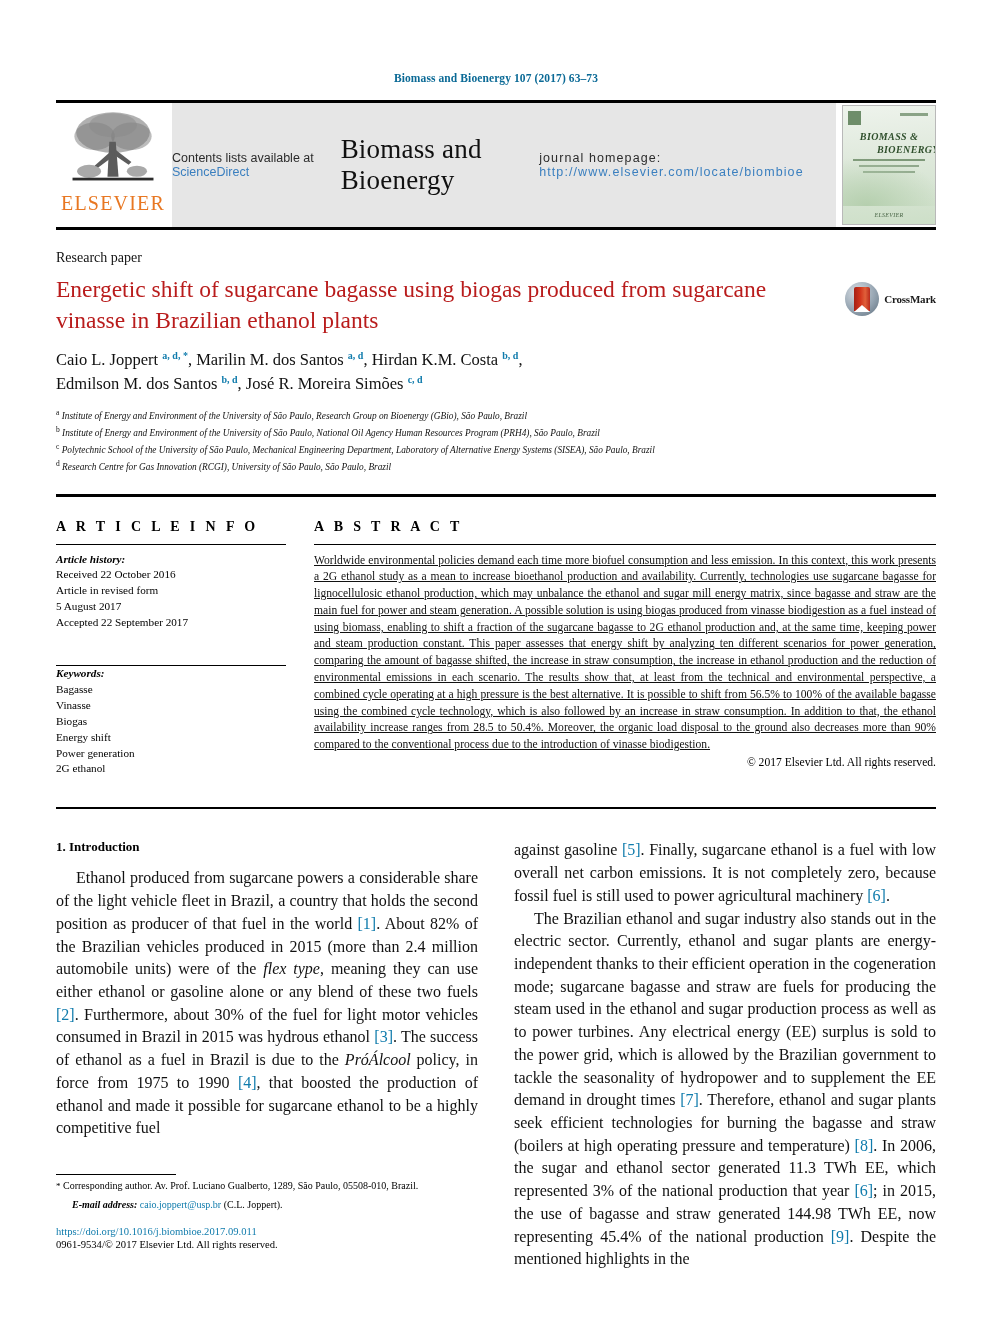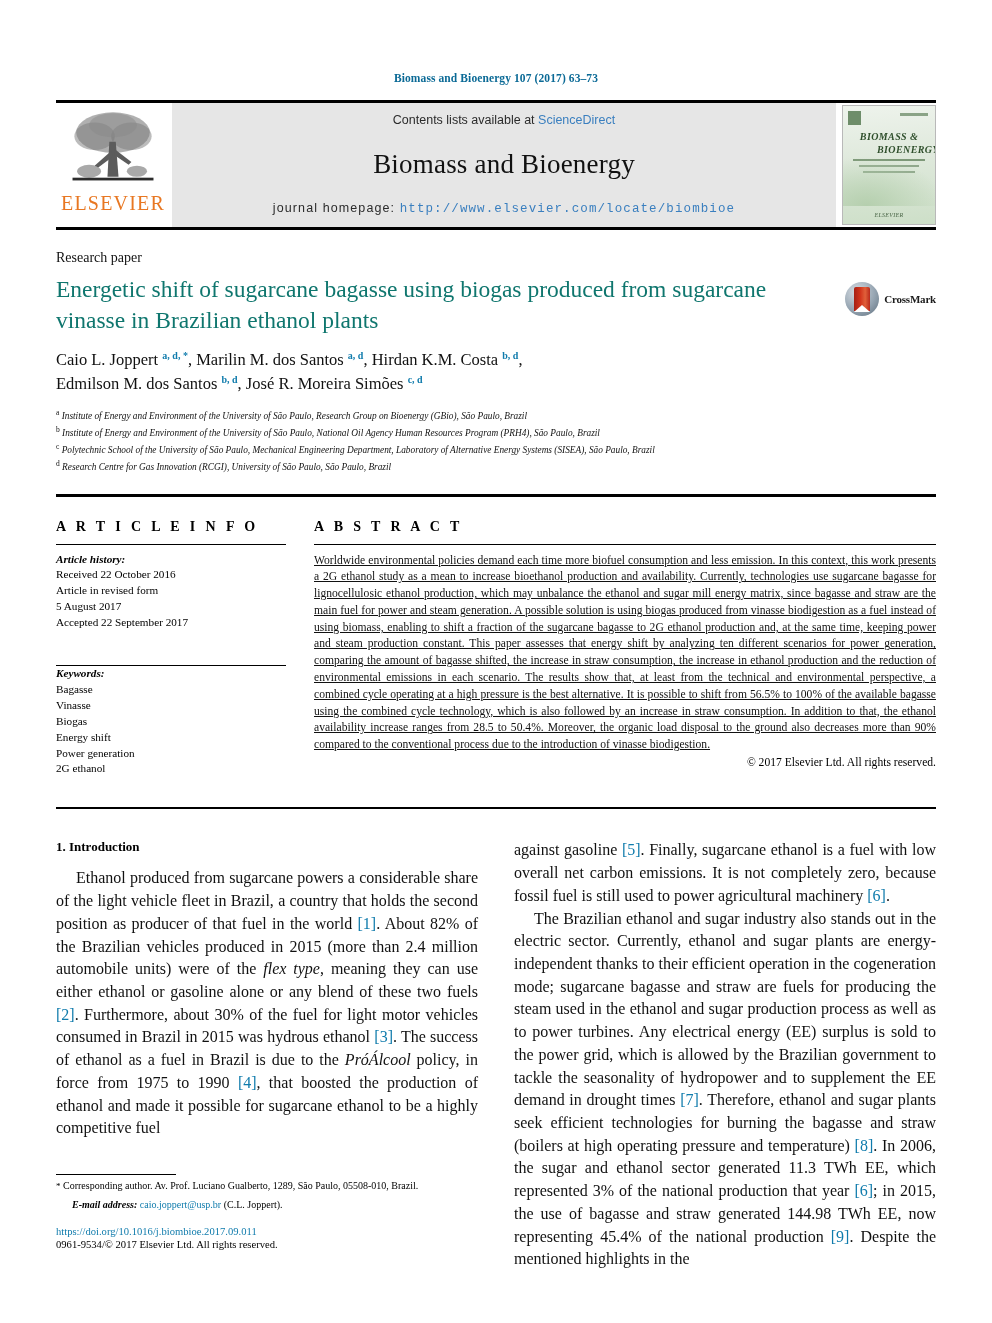--- a/index.html
+++ b/index.html
@@ -56,21 +56,21 @@
     font-size: 20px;
     letter-spacing: 1.2px;
     color: #e87722;
     line-height: 1;
     margin-top: -4px;
   }
   .banner {
     flex: 1 1 auto;
     background: #e6e6e6;
     display: flex;
-    flex-direction: column;
+    flex-direction: row;
     align-items: center;
     justify-content: space-between;
     padding: 10px 0 11px 0;
     margin-left: 2px;
   }
   .banner-top {
     font-family: "Liberation Sans", sans-serif;
     font-size: 12.5px;
     color: #2b2b2b;
   }
@@ -80,21 +80,21 @@
     font-size: 27px;
     color: #111;
     letter-spacing: .2px;
   }
   .banner-home {
     font-family: "Liberation Sans", sans-serif;
     font-size: 12.5px;
     color: #2b2b2b;
     letter-spacing: 1.1px;
   }
-  .banner-home .url { color:#3a7fbf;font-family:Liberation Mono, monospace; }
+  .banner-home .url { color:#3a7fbf; }
   .cover-cell {
     width: 100px;
     flex: 0 0 100px;
     display:flex; align-items:center; justify-content:flex-end;
     padding-left: 6px;
   }
   .cover {
     width: 116px; height: 120px;
     border: 1px solid #b9b9b9;
     background: linear-gradient(175deg,#eef3ec 0%,#dfe9dc 45%,#cddfc8 100%);
@@ -118,21 +118,21 @@
     margin-top: 20px;
     font-size: 14px;
     font-family: "Liberation Serif", serif;
     color:#111;
   }
   .titlerow { display:flex; align-items:flex-start; margin-top: 8px; }
   .title {
     flex: 1 1 auto;
     font-size: 23.5px;
     line-height: 1.30;
-    color: #0f766e;
+    color: #b91c1c;
     padding-right: 18px;
     font-family: "Liberation Serif", serif;
   }
   .crossmark { flex: 0 0 84px; padding-top: 8px; display:flex; align-items:center; }
   .cm-circle {
     width: 34px; height:34px; border-radius:50%;
     background: radial-gradient(circle at 35% 30%, #d7dde3 0%, #96a5b2 55%, #5d6e7c 100%);
     position: relative; flex:0 0 34px;
   }
   .cm-book {

